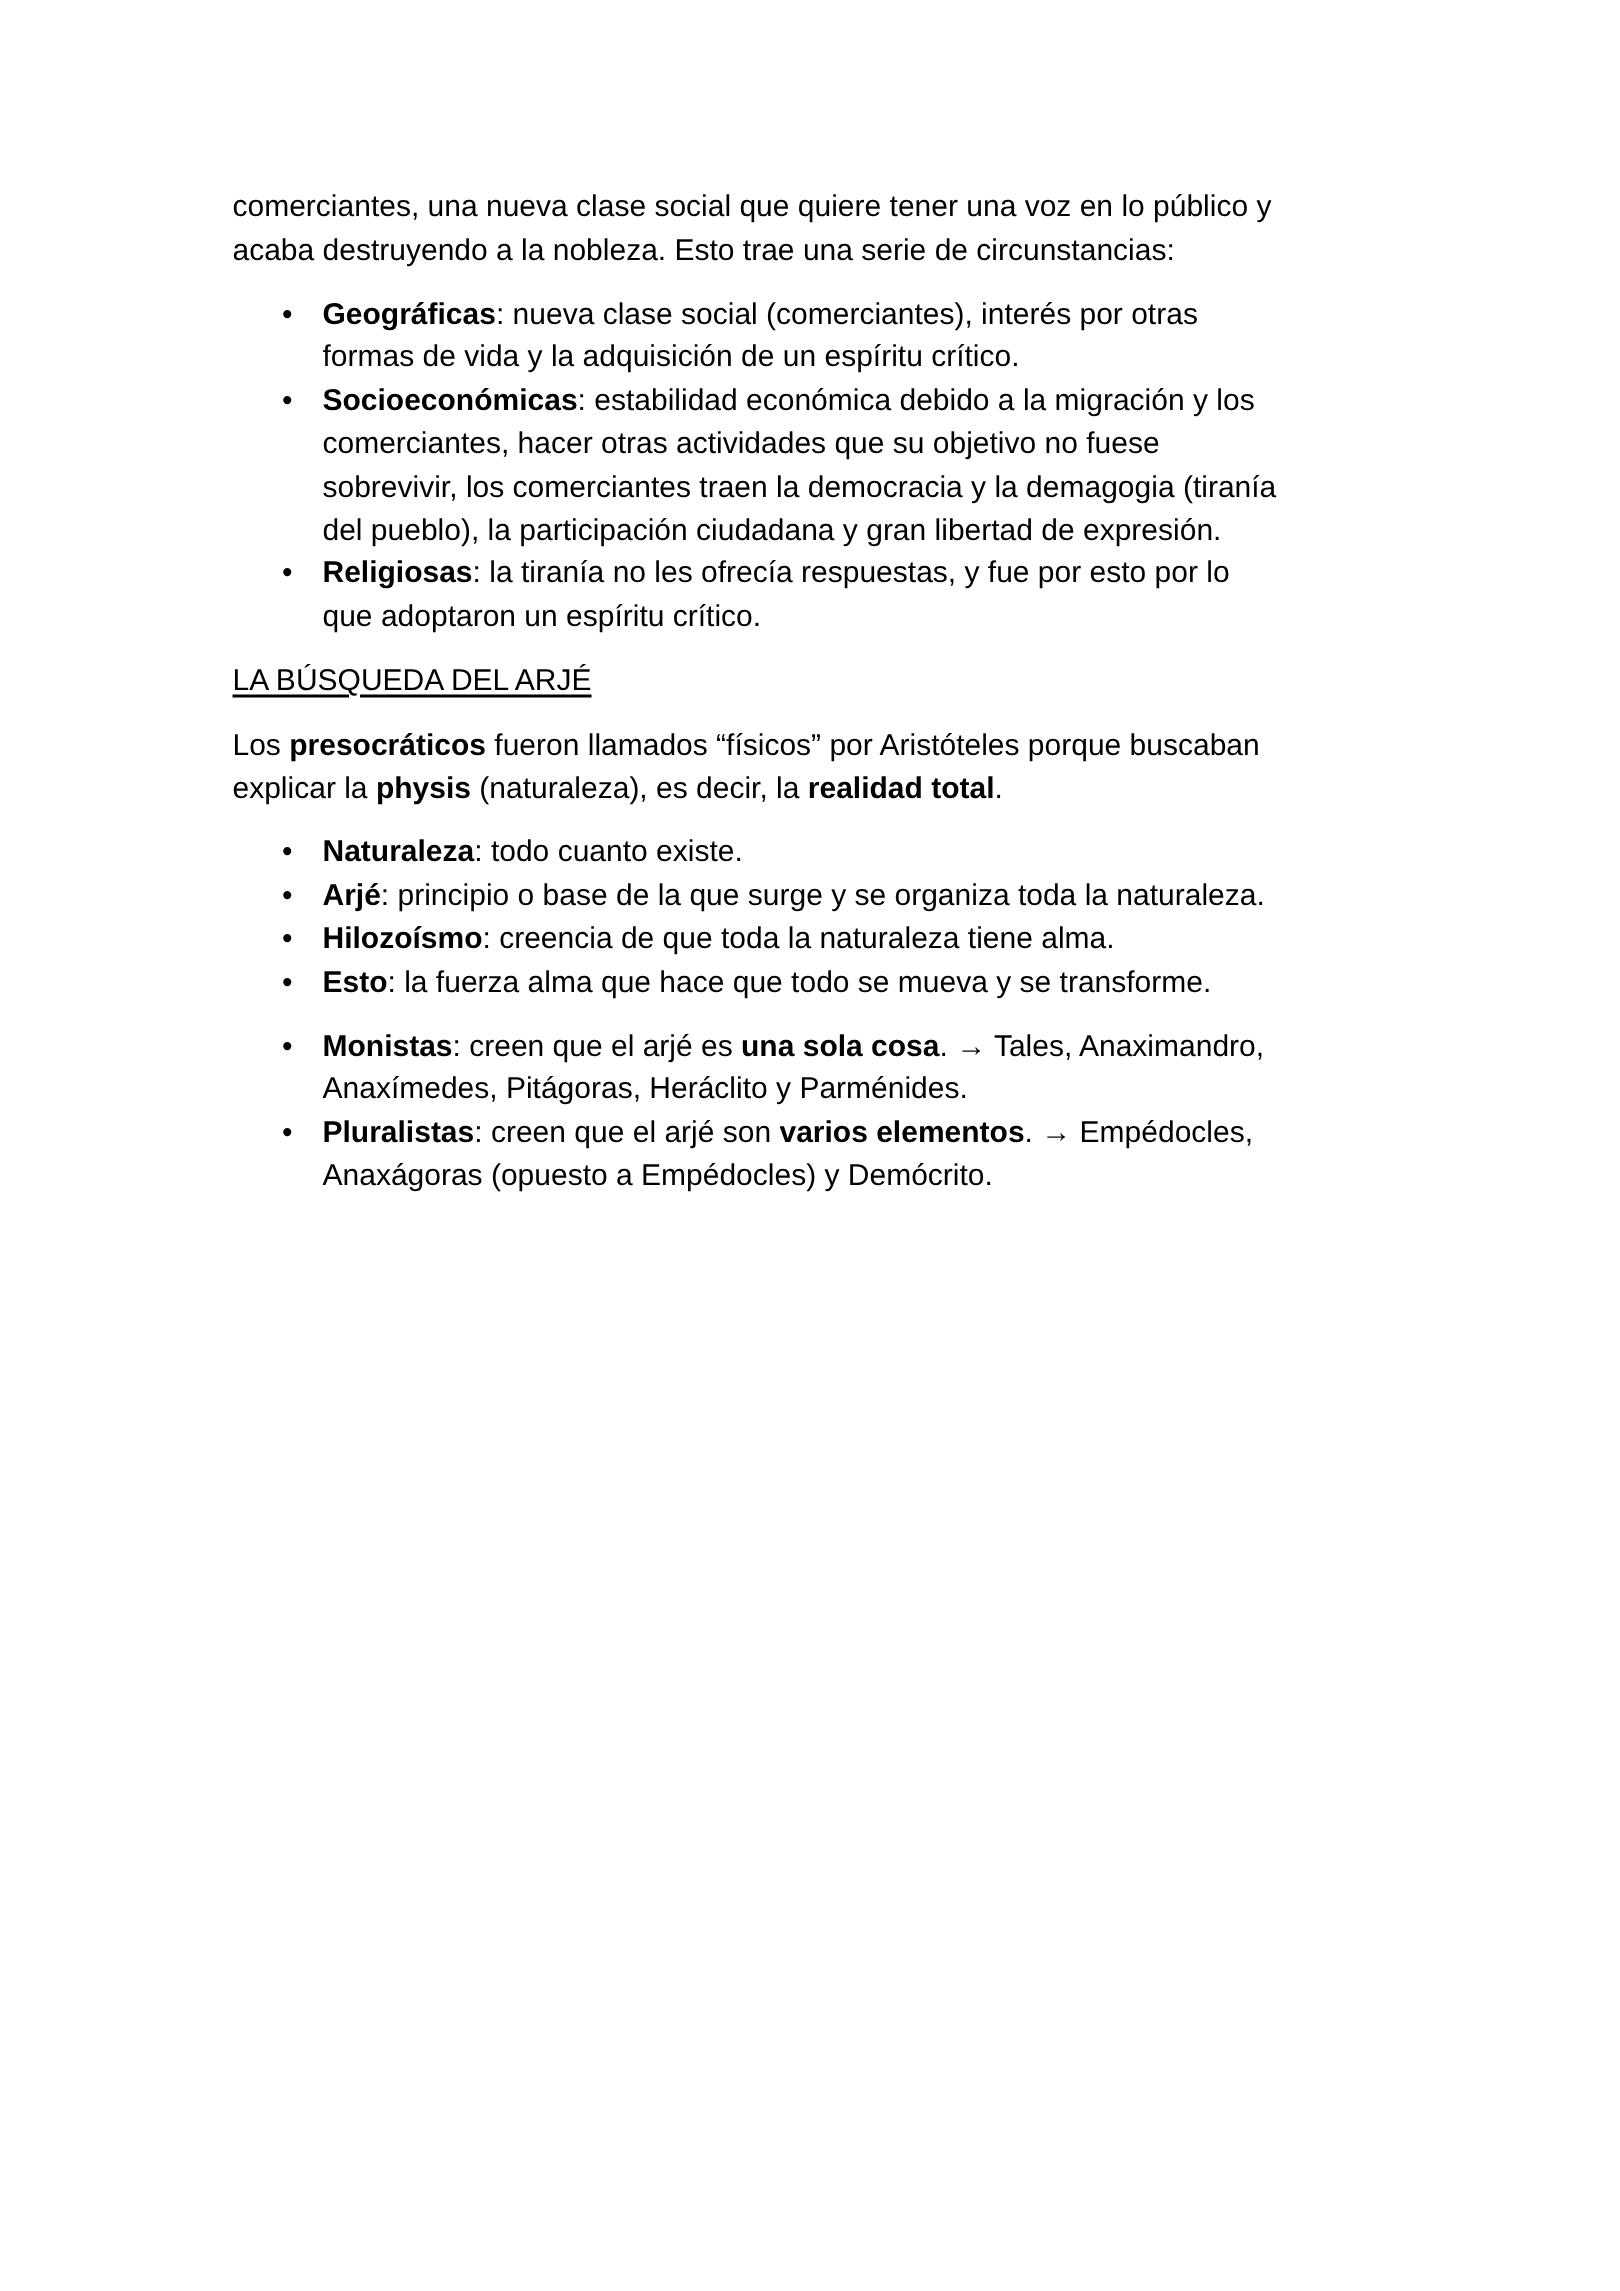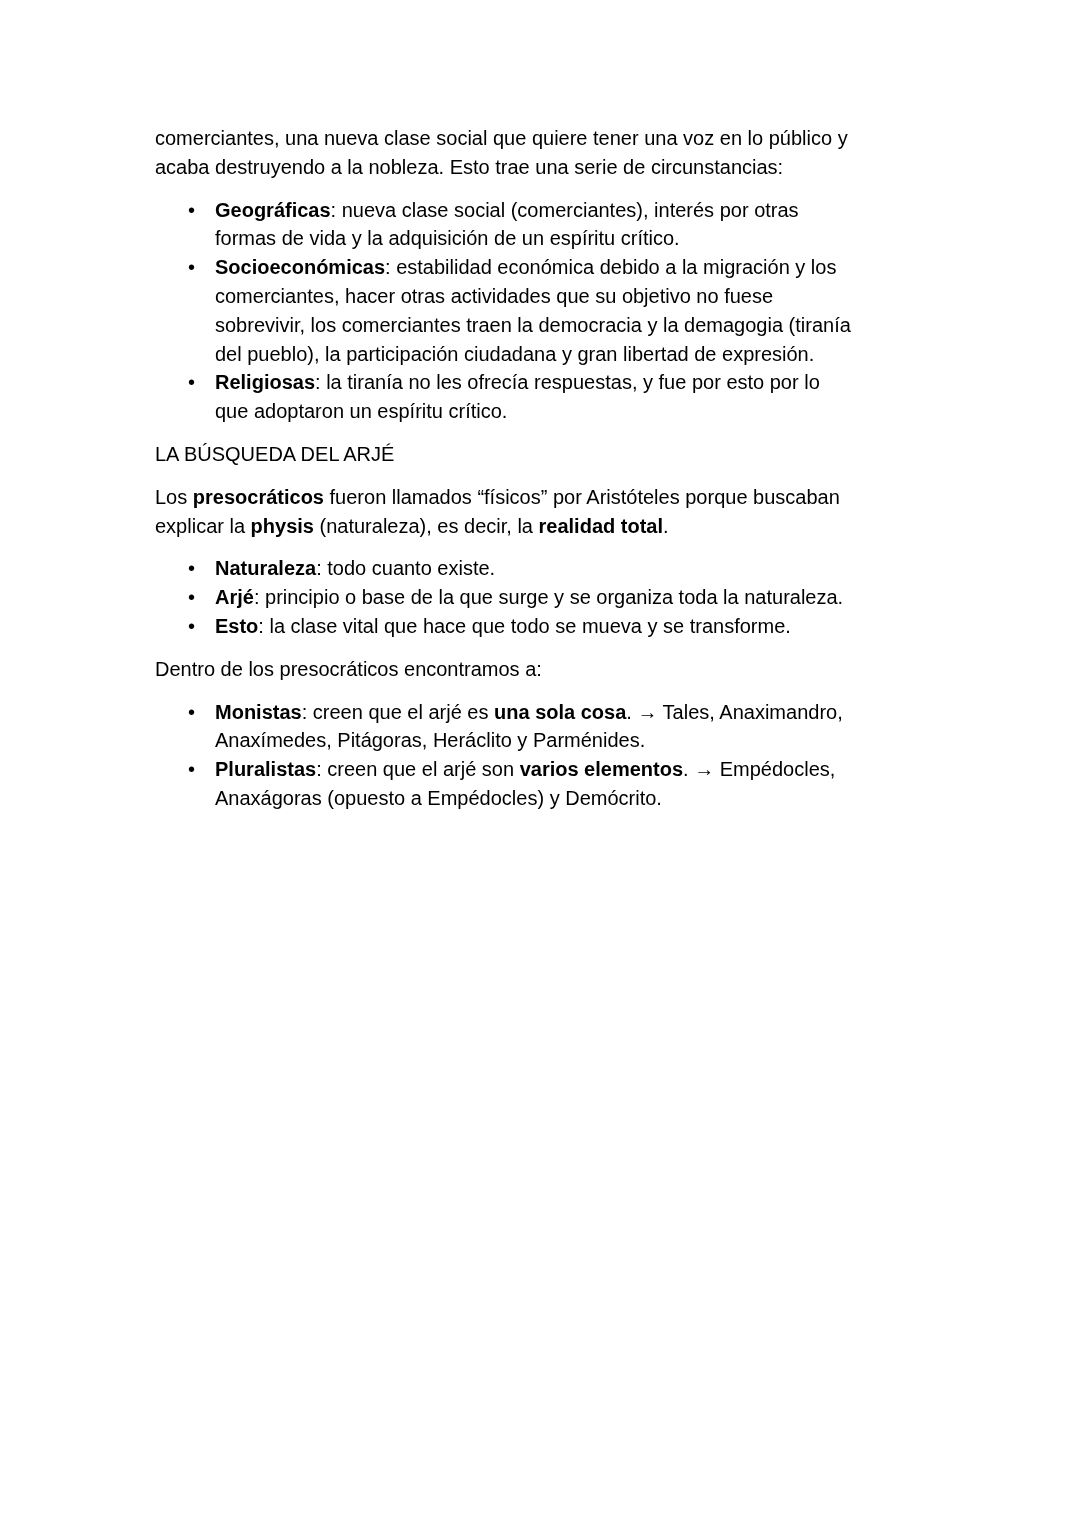--- a/index.html
+++ b/index.html
@@ -21,20 +21,21 @@
   }
   .para {
     margin: 0 0 14px 0;
     white-space: pre-wrap;
     max-width: 880px;
   }
   .heading {
     margin: 0 0 14px 0;
     font-size: 20px;
     font-weight: 400;
+    text-decoration: underline;
     text-underline-offset: 3px;
     white-space: pre-wrap;
   }
   ul.bullets {
     list-style: none;
     margin: 0 0 14px 0;
     max-width: 880px;
   }
   ul.bullets > li {
     position: relative;
@@ -69,24 +70,24 @@
   </ul>
 
   <h2 class="heading">LA BÚSQUEDA DEL ARJÉ</h2>
 
   <p class="para"><span>Los </span><strong>presocráticos</strong><span> fueron llamados “físicos” por Aristóteles porque buscaban
 explicar la </span><strong>physis</strong><span> (naturaleza), es decir, la </span><strong>realidad total</strong><span>.</span></p>
 
   <ul class="bullets">
     <li><strong>Naturaleza</strong><span>: todo cuanto existe.</span></li>
     <li><strong>Arjé</strong><span>: principio o base de la que surge y se organiza toda la naturaleza.</span></li>
-    <li><strong>Esto</strong><span>: la clase vital que hace que todo se mueva y se transforme.</span></li>
+    <li><strong>Hilozoísmo</strong><span>: creencia de que toda la naturaleza tiene alma.</span></li>
+    <li><strong>Esto</strong><span>: la fuerza alma que hace que todo se mueva y se transforme.</span></li>
   </ul>
 
-  <p class="para"><span>Dentro de los presocráticos encontramos a:</span></p>
 
   <ul class="bullets">
     <li><strong>Monistas</strong><span>: creen que el arjé es </span><strong>una sola cosa</strong><span>. → Tales, Anaximandro,
 Anaxímedes, Pitágoras, Heráclito y Parménides.</span></li>
     <li><strong>Pluralistas</strong><span>: creen que el arjé son </span><strong>varios elementos</strong><span>. → Empédocles,
 Anaxágoras (opuesto a Empédocles) y Demócrito.</span></li>
   </ul>
 
 </div>
 

